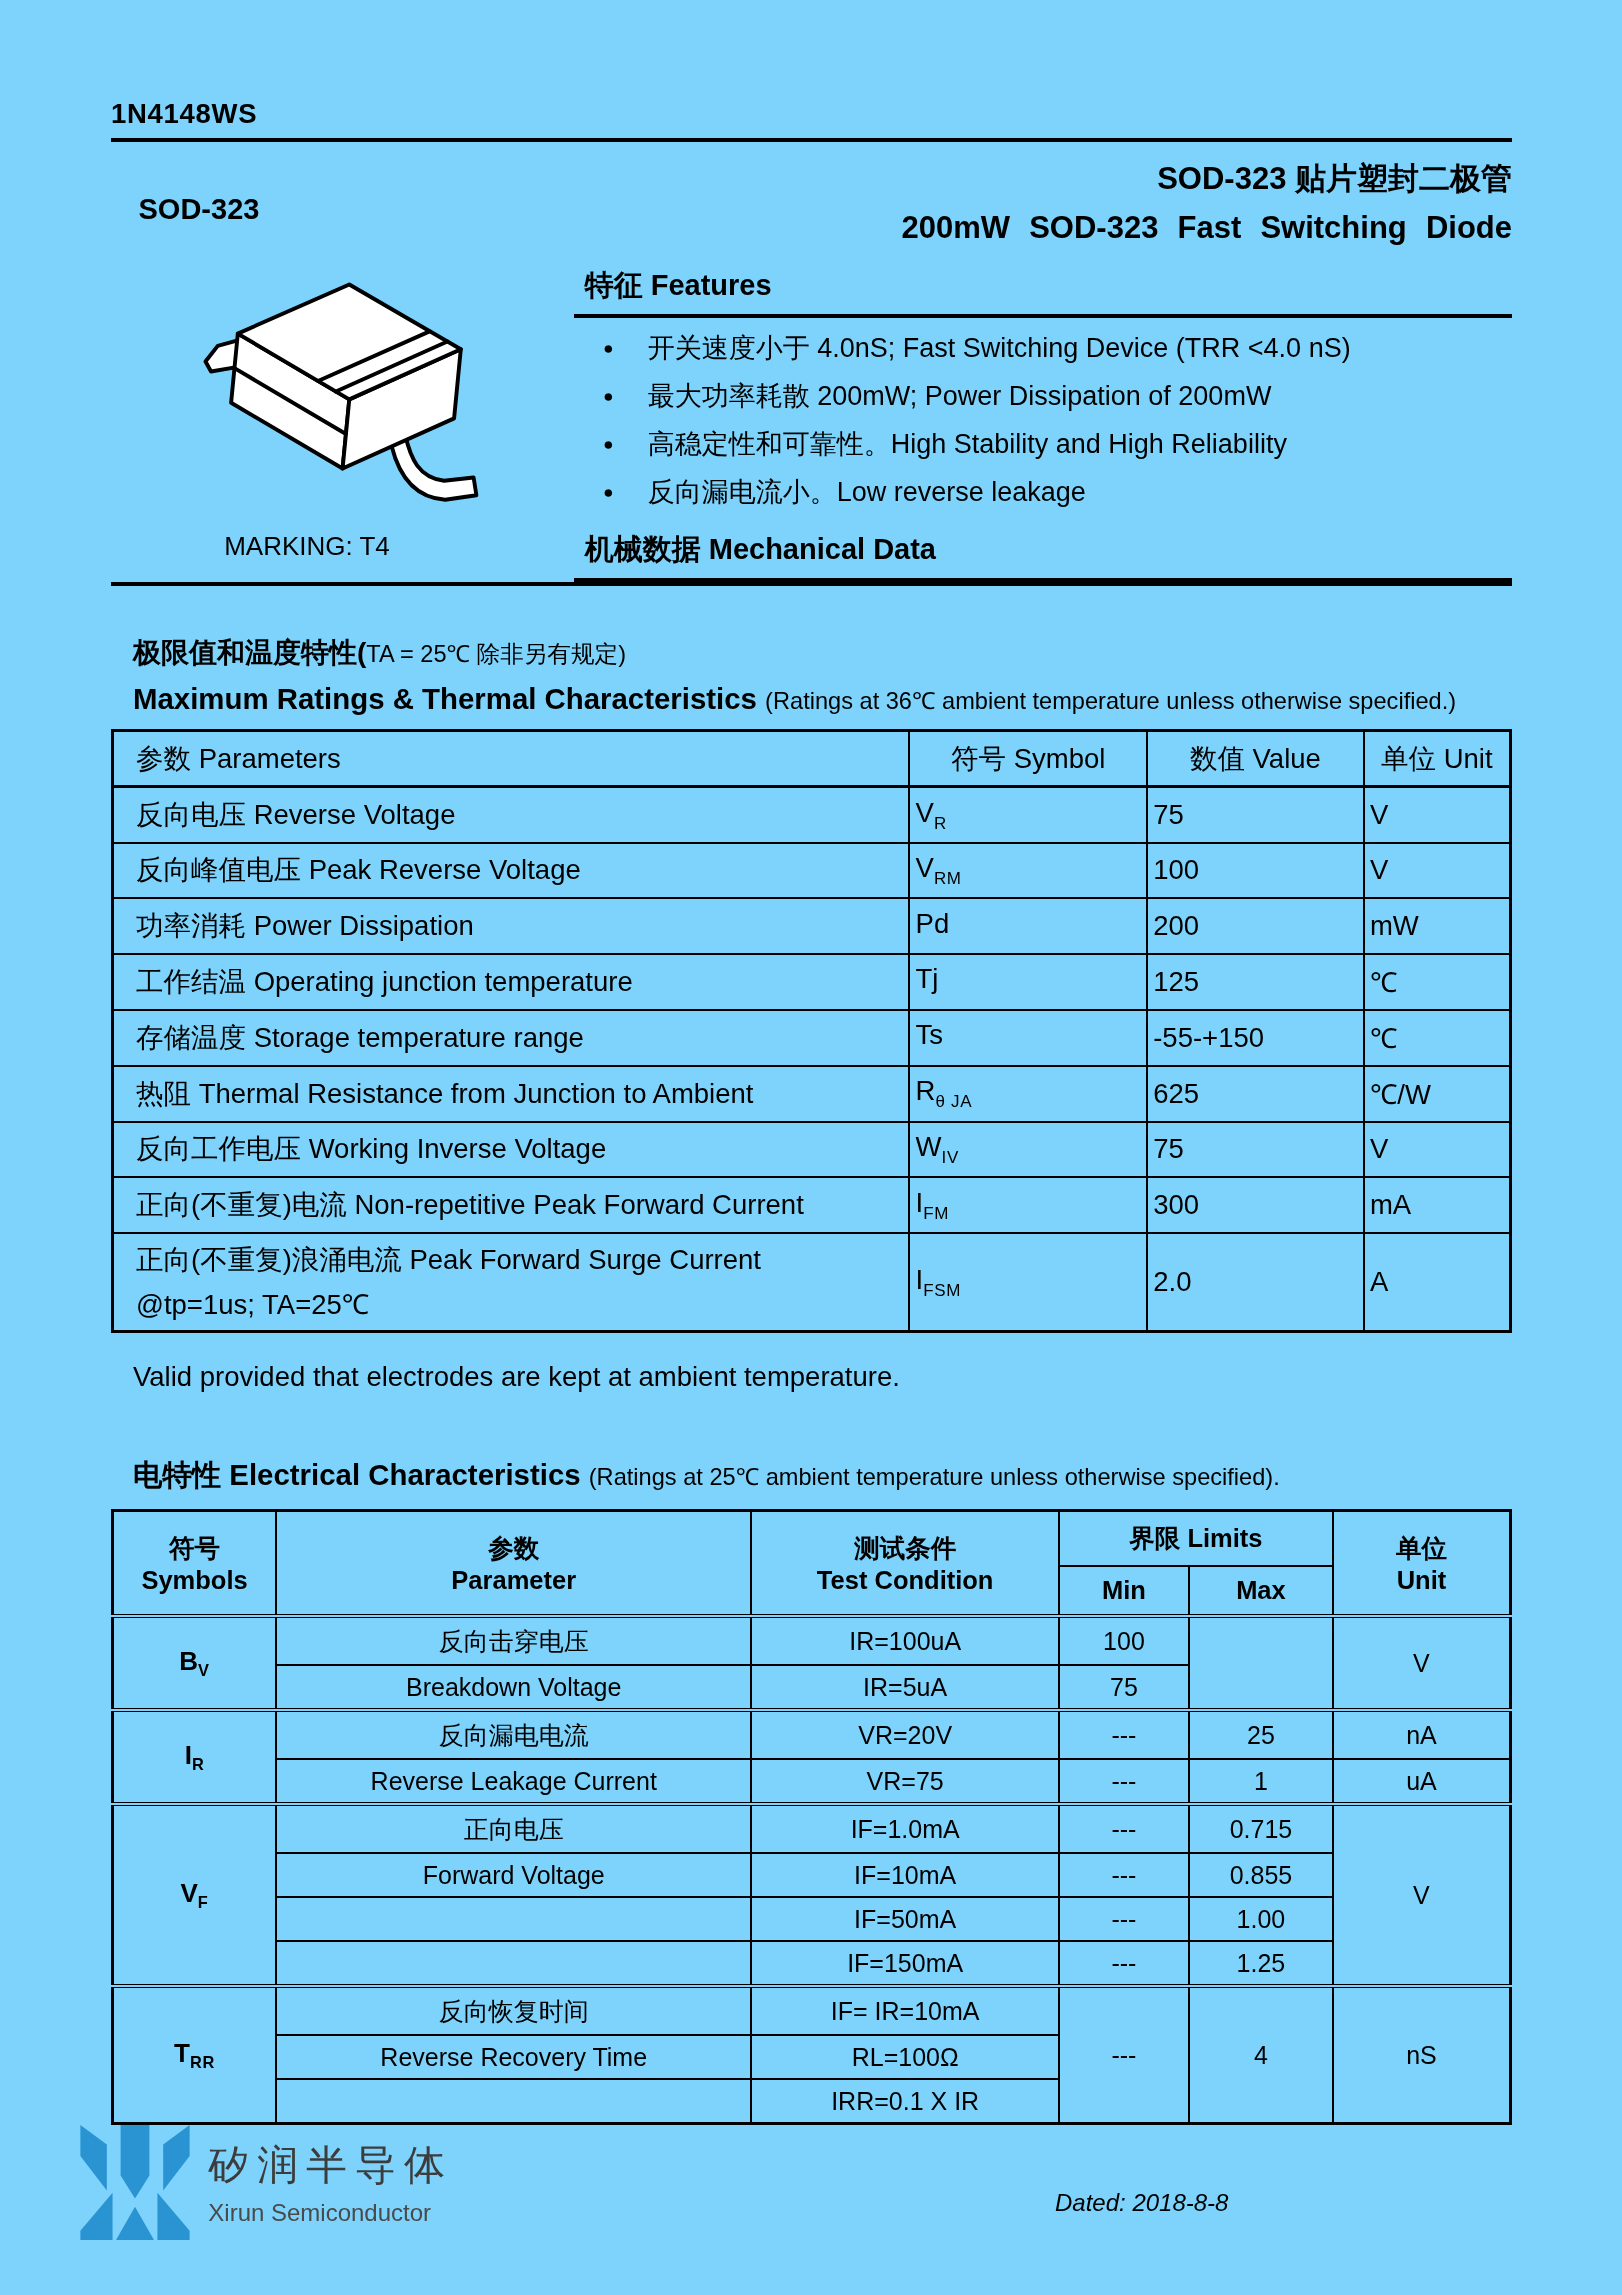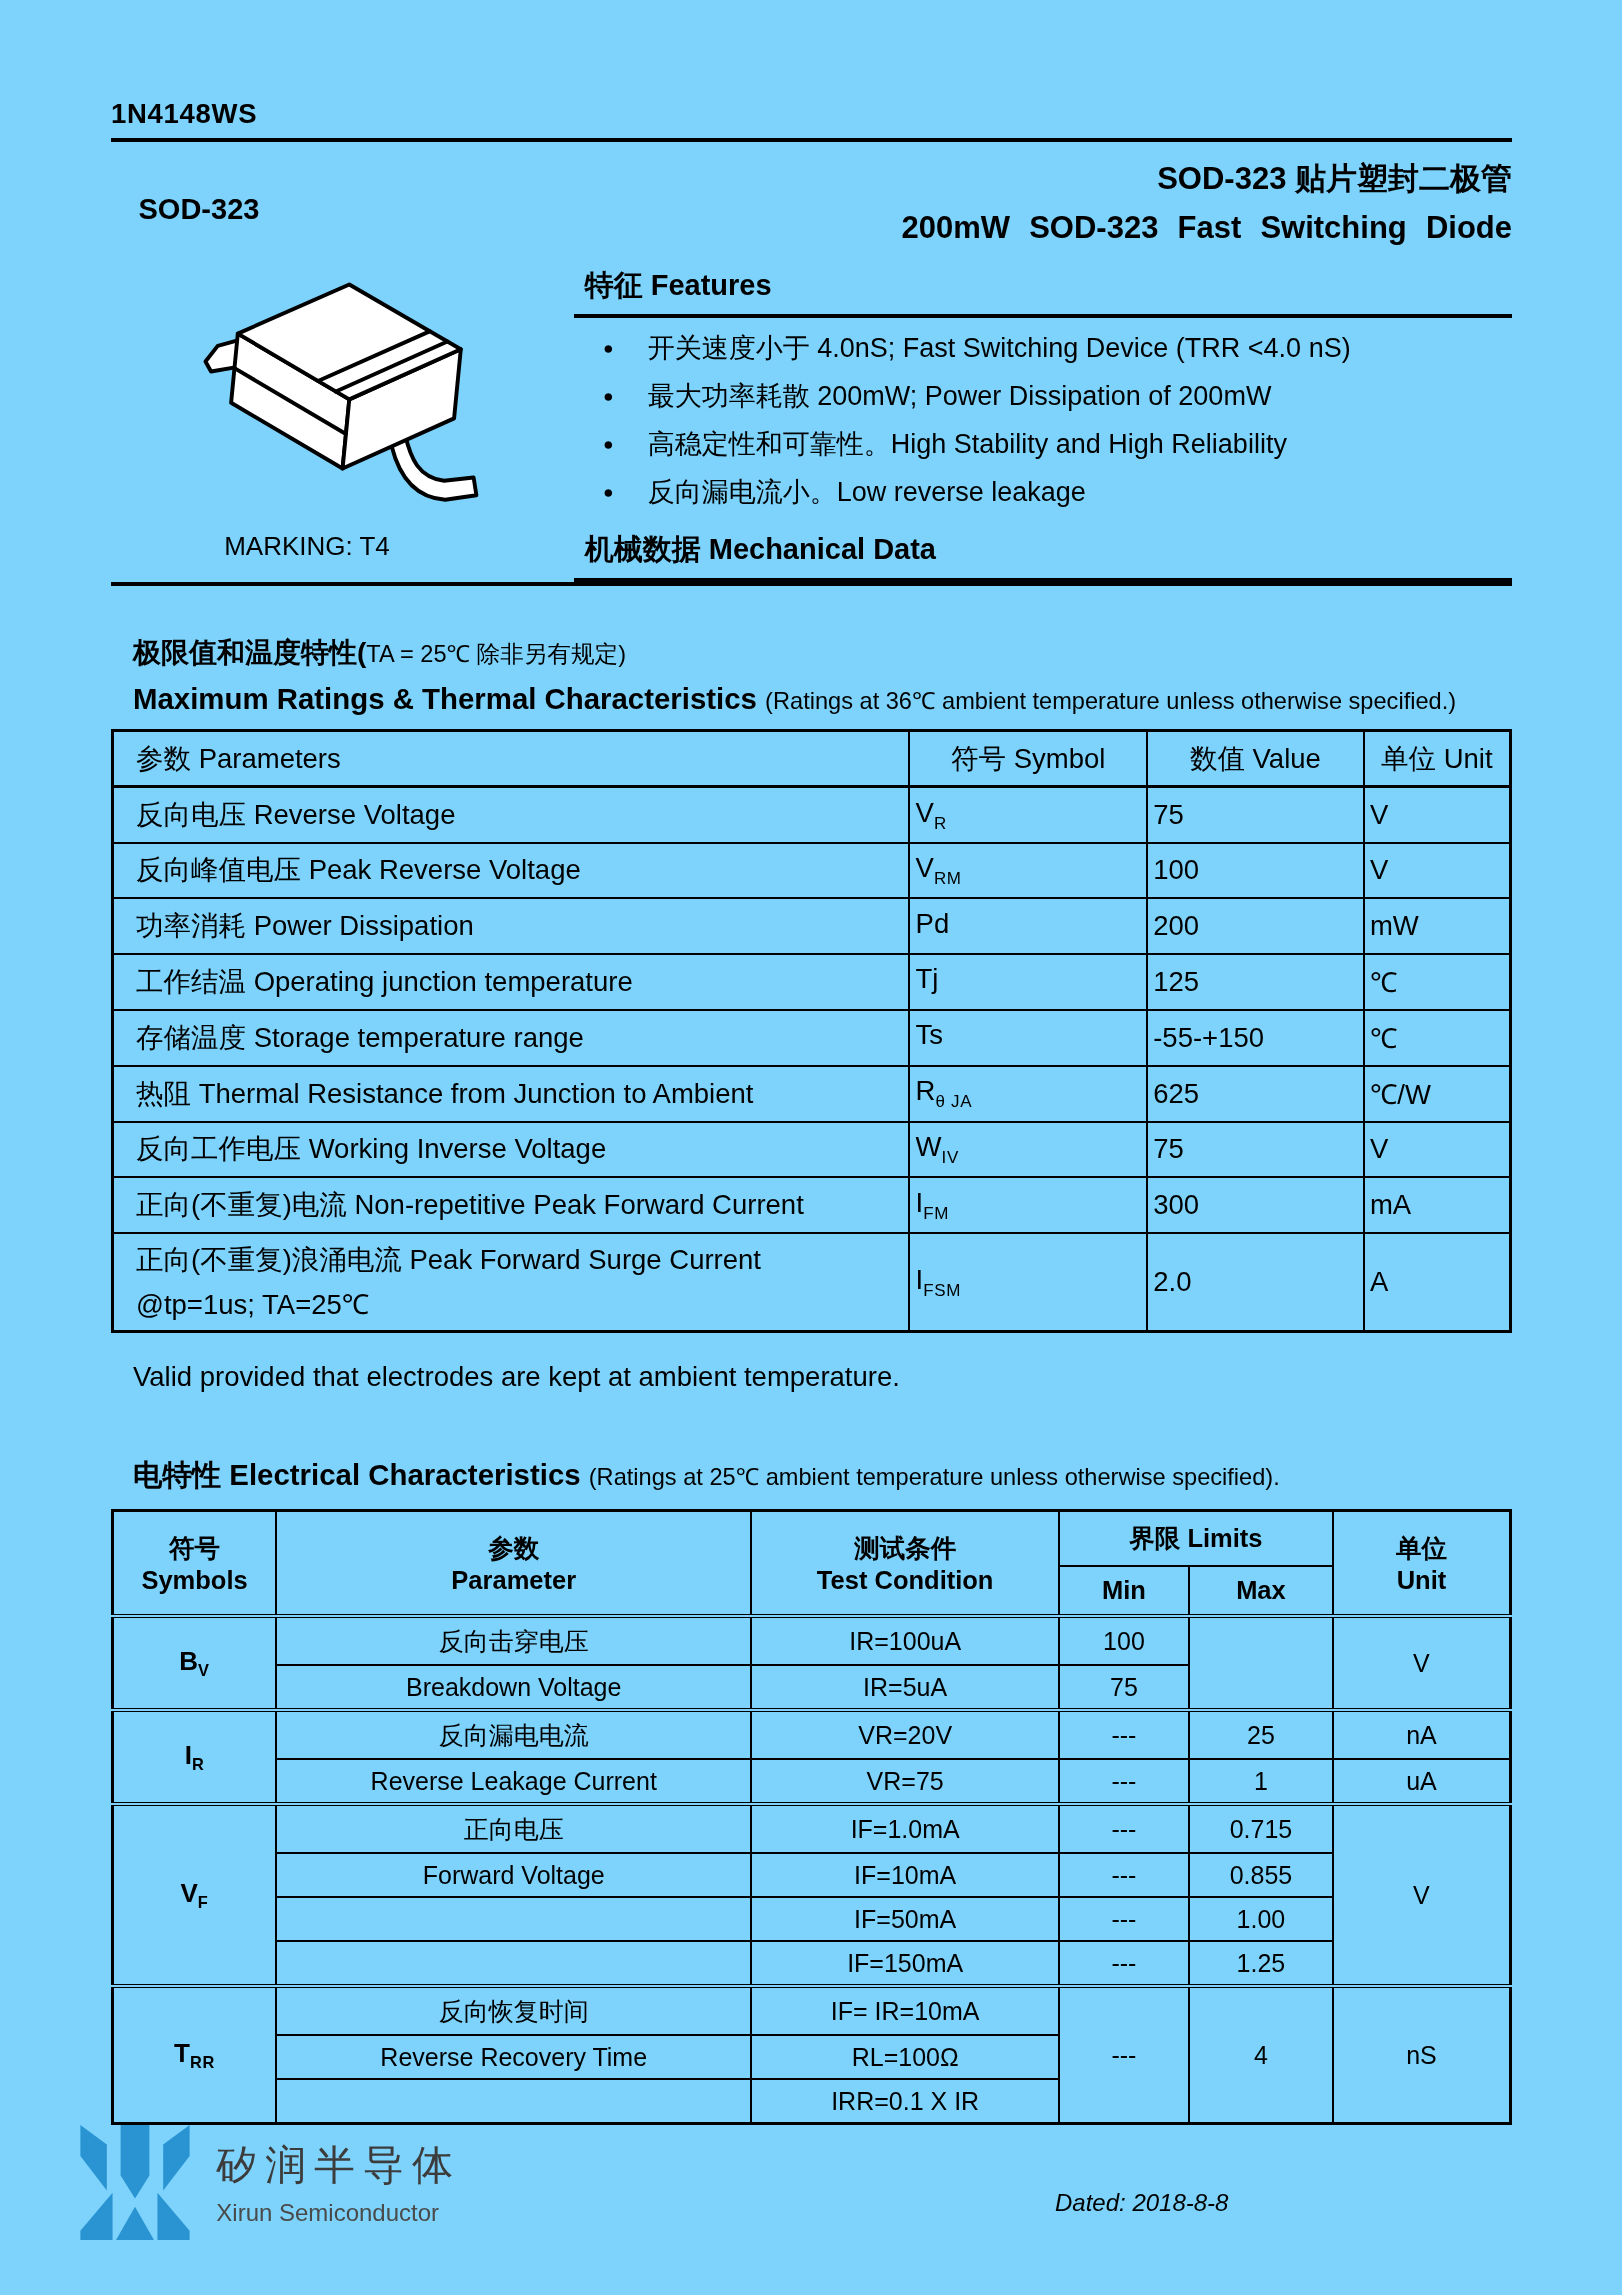--- a/index.html
+++ b/index.html
@@ -47,21 +47,21 @@
   .note { font-size:27.5px; margin:27.5px 0 0 22px; }
 
   .t2 { border:3.3px solid #000; }
   .t2 th, .t2 td { border:2px solid #000; text-align:center; font-size:25px; padding:6.5px 5.2px; }
   .t2 thead th { font-weight:bold; font-size:25.5px; padding:9.2px 5.2px; }
   .t2 thead tr:last-child th { border-bottom:3.3px solid #000; }
   .t2 tr.gs td { border-top:4.6px double #000; }
   .t2 td.sym { font-weight:bold; font-size:26px; }
   .t2 sub { font-size:16.4px; letter-spacing:0.7px; }
 
-  .footer-logo { position:absolute; left:80px; top:2125px; display:flex; align-items:center;gap:8px; }
+  .footer-logo { position:absolute; left:80px; top:2125px; display:flex; align-items:center; }
   .logo-text { margin-left:18.3px; }
   .logo-cn { font-size:41px; color:#3c3c3c; letter-spacing:7.9px; }
   .logo-en { font-size:24px; color:#4a4a4a; margin-top:5.2px; }
   .dated { position:absolute; left:1055px; top:2189px; font-style:italic; font-size:24px; }
 </style>
 </head>
 <body>
 
 <div class="page">
 

